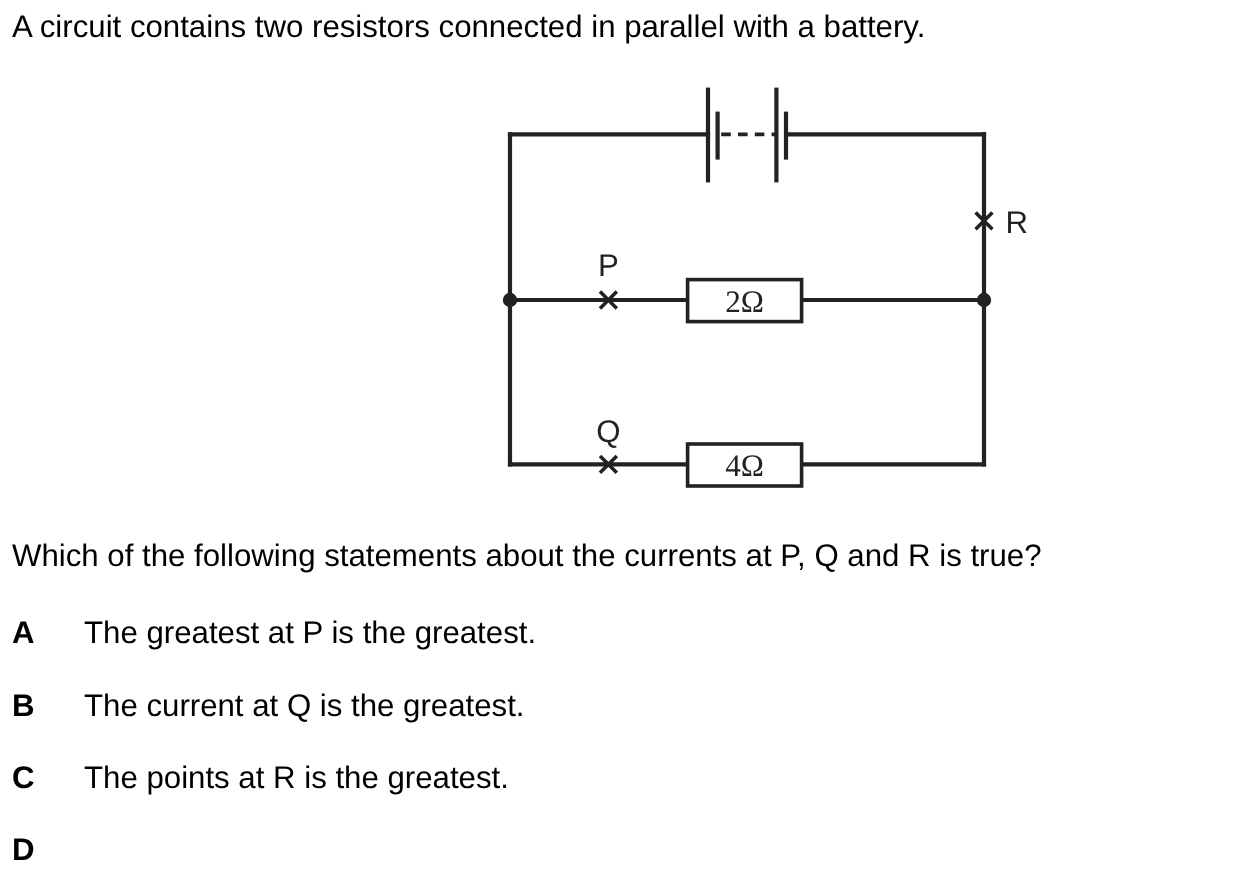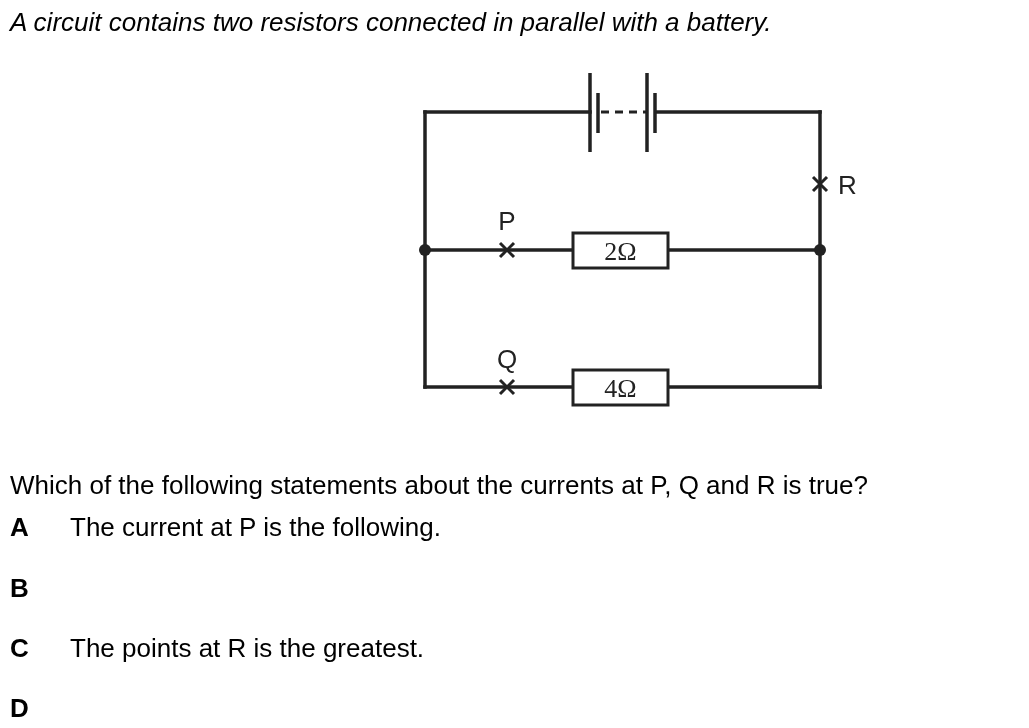--- a/index.html
+++ b/index.html
@@ -15,21 +15,20 @@
       font-family: "Liberation Sans", sans-serif;
       color: #000000;
     }
     .intro {
       position: absolute;
       left: 10px;
       top: 6px;
       font-size: 26px;
       line-height: 32px;
       white-space: nowrap;
-      font-style: italic;
     }
     .circuit {
       position: absolute;
       left: 0;
       top: 0;
       width: 1029px;
       height: 430px;
     }
     .circuit .wire {
       stroke: #222222;
@@ -68,21 +67,20 @@
       font-size: 26px;
       fill: #222222;
     }
     .question {
       position: absolute;
       left: 10px;
       top: 447px;
       font-size: 26px;
       line-height: 32px;
       white-space: nowrap;
-      margin-top: 22px;
     }
     .option {
       position: absolute;
       left: 10px;
       font-size: 26px;
       line-height: 32px;
       white-space: nowrap;
       display: flex;
     }
     .option .letter {
@@ -158,24 +156,25 @@
     <line class="cross" x1="813" y1="177" x2="827" y2="191"></line>
     <line class="cross" x1="827" y1="177" x2="813" y2="191"></line>
     <text class="pt-label" x="838" y="194">R</text>
   </g>
 </svg>
 
 <div class="question">Which of the following statements about the currents at P, Q and R is true?</div>
 
 <div class="option opt-a">
   <span class="letter">A</span>
-  <span class="text">The current at P is the following.</span>
+  <span class="text">The greatest at P is the greatest.</span>
 </div>
 <div class="option opt-b">
   <span class="letter">B</span>
+  <span class="text">The current at Q is the greatest.</span>
 </div>
 <div class="option opt-c">
   <span class="letter">C</span>
   <span class="text">The points at R is the greatest.</span>
 </div>
 <div class="option opt-d">
   <span class="letter">D</span>
 </div>
 
 </body></html>

